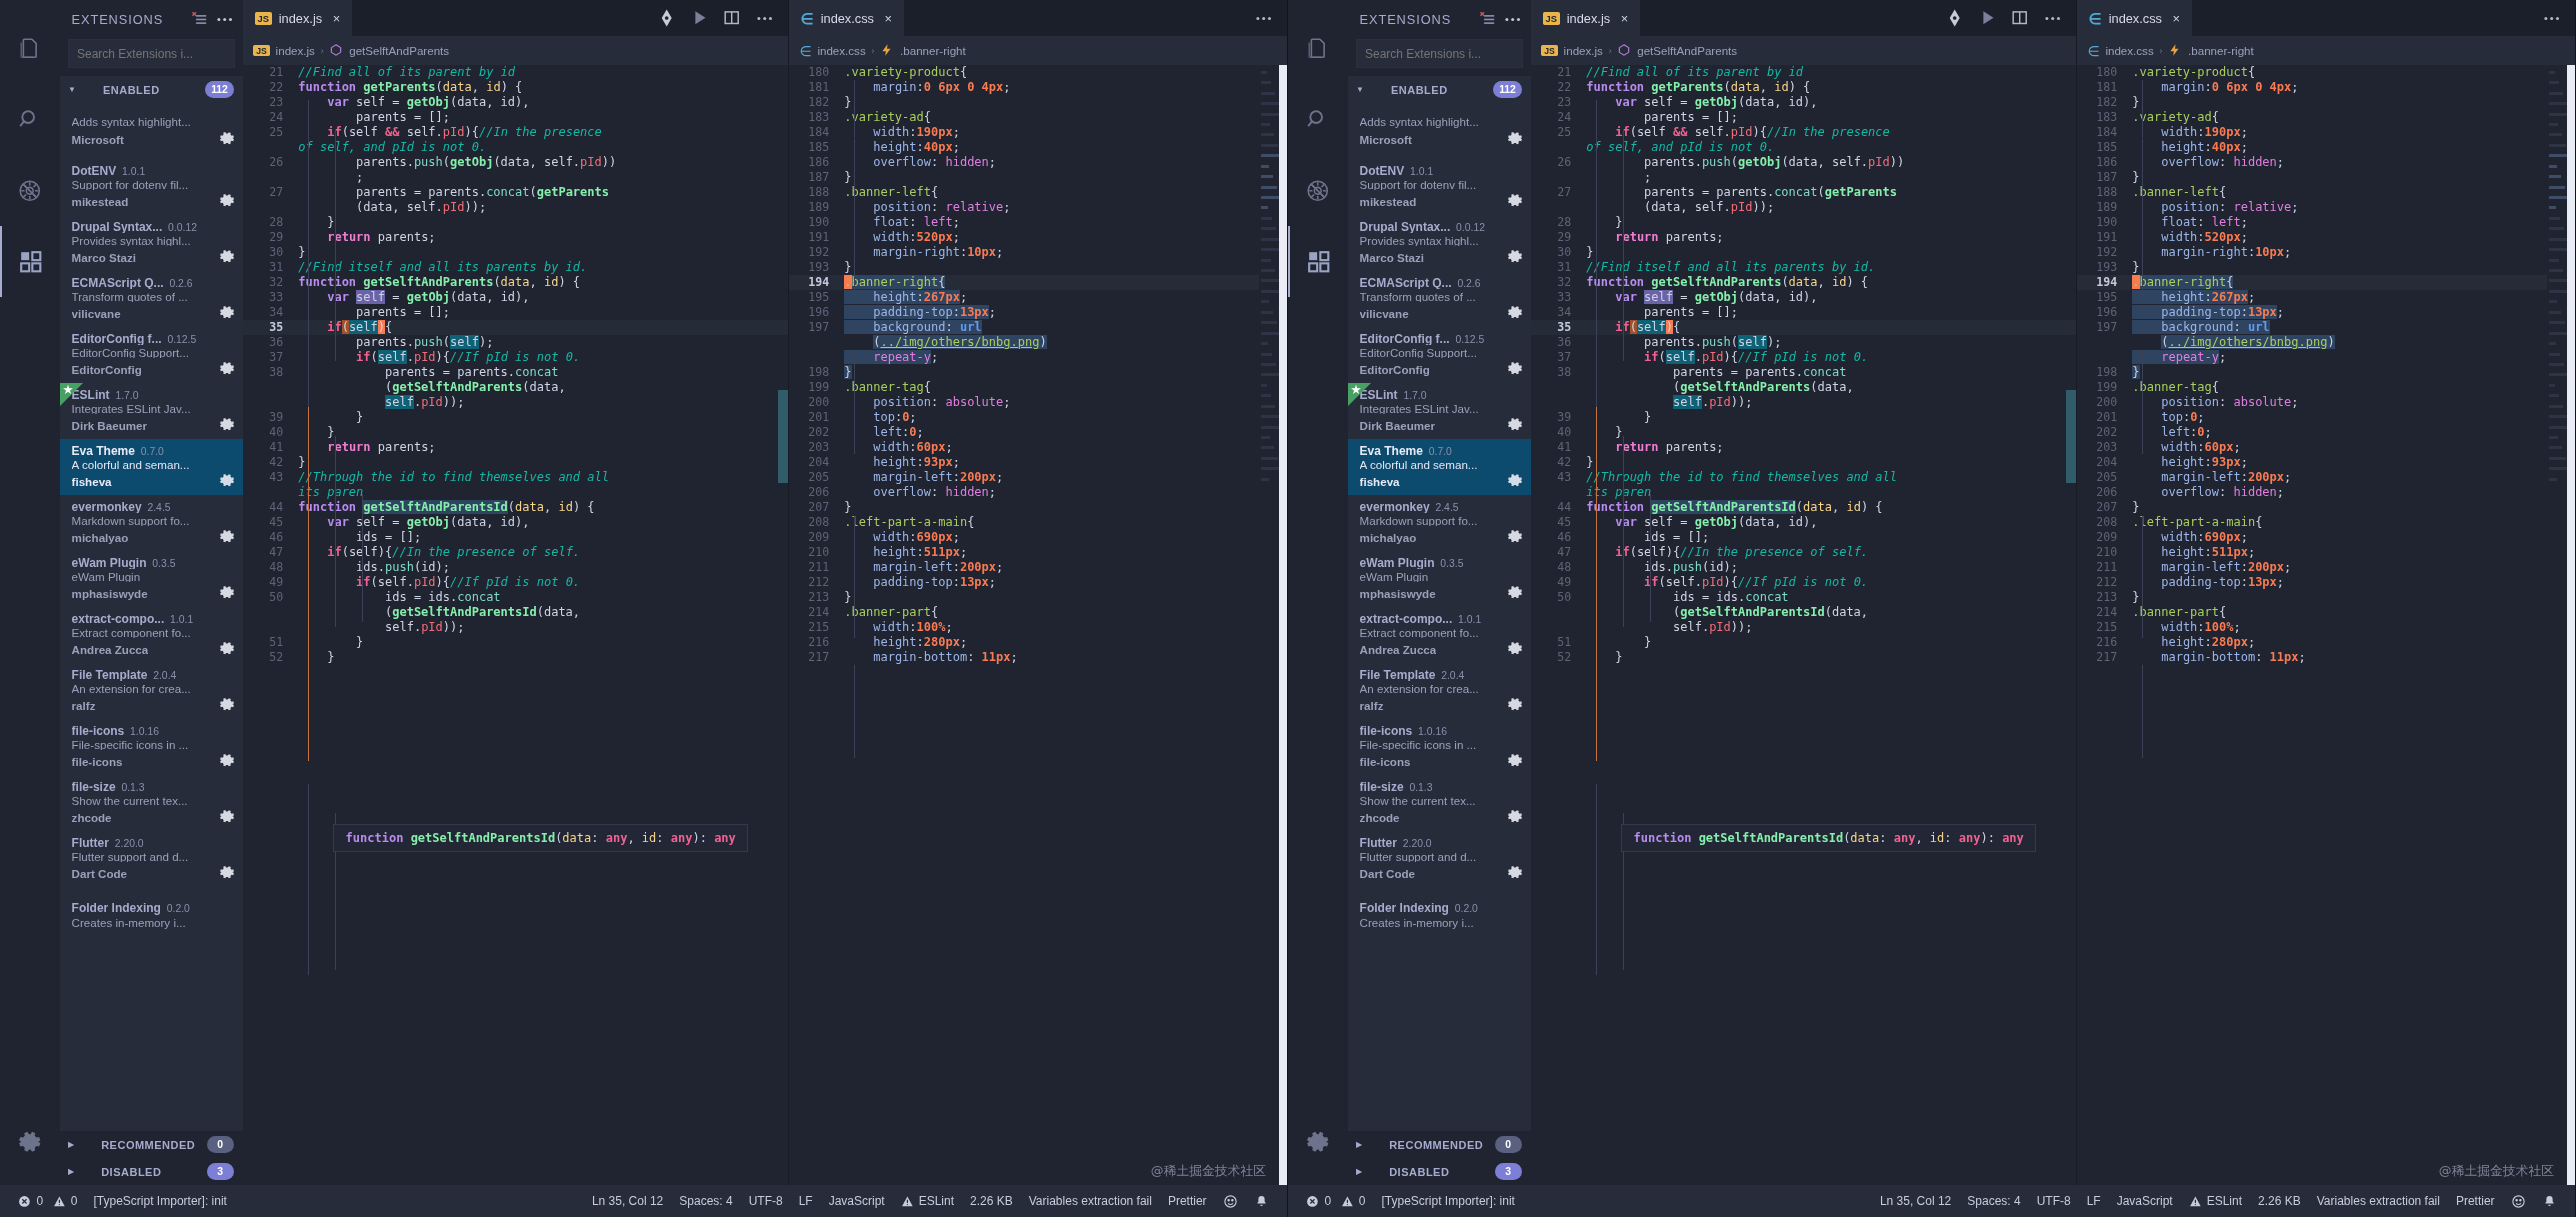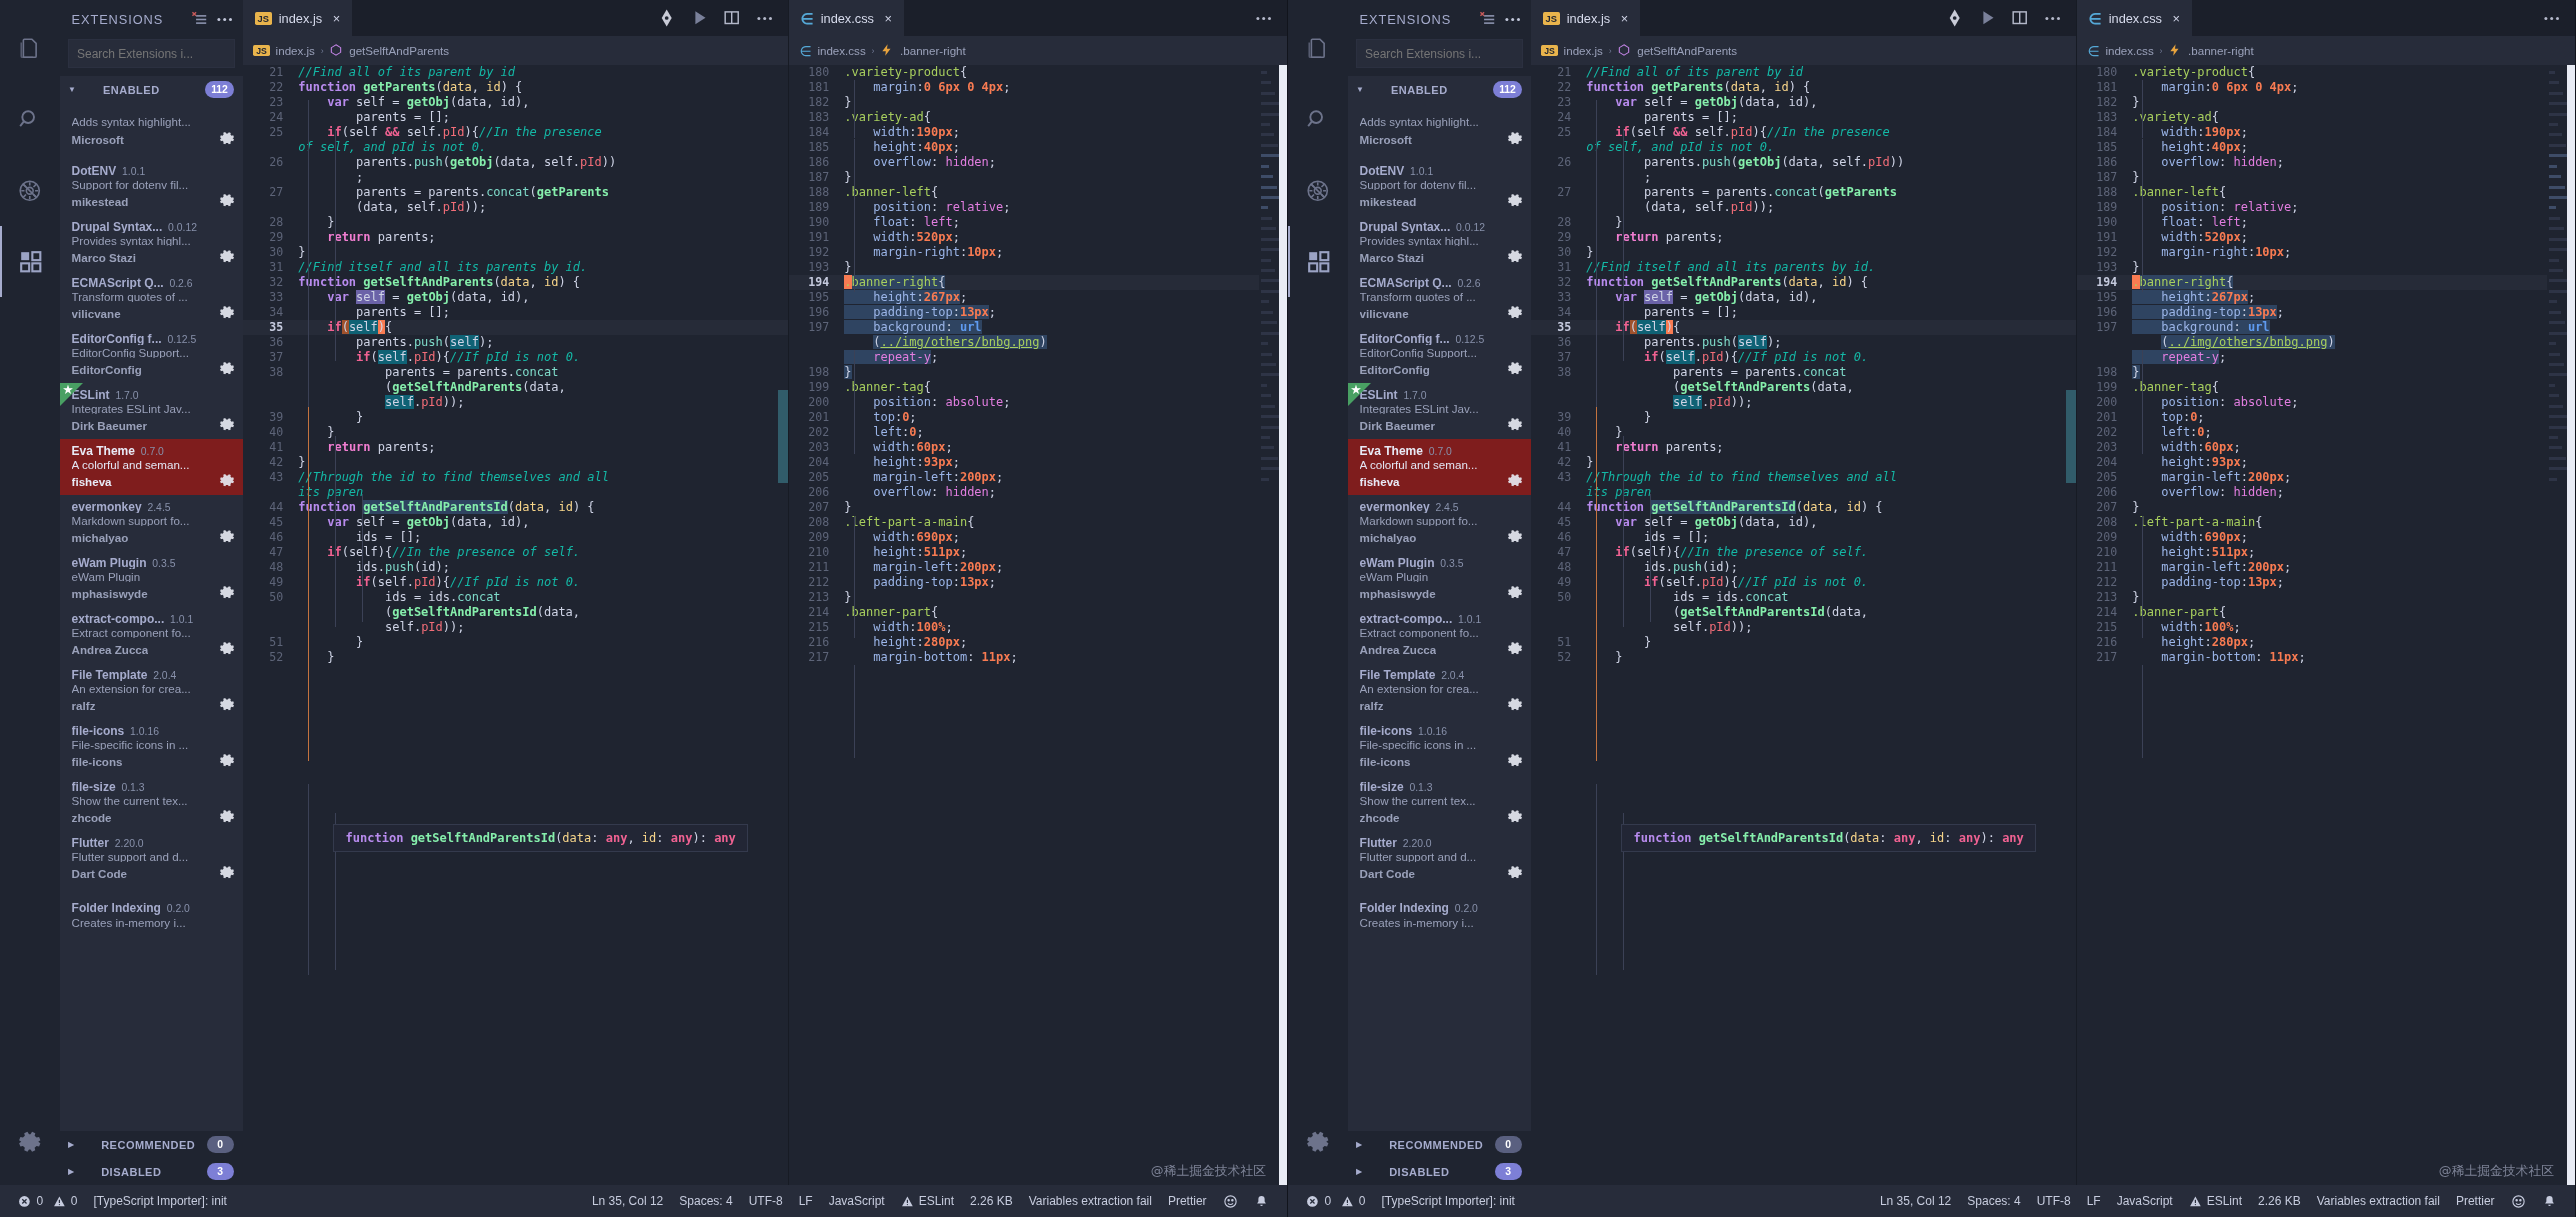--- a/index.html
+++ b/index.html
@@ -45,21 +45,21 @@
   .badge{
     min-width:27px;height:17.4px;border-radius:8.7px;background:#7d7fd6;color:#fff;
     font-size:10.4px;display:flex;align-items:center;justify-content:center;padding:0 5.8px;font-weight:bold;
   }
   .badge.gray{background:#5a6080;}
   .ext-list{flex:1;min-height:0;overflow:hidden;background:#272c3a;position:relative;}
   .ext-item{
     height:56px;padding:4.6px 8px 3.5px 11.6px;position:relative;
     display:flex;flex-direction:column;justify-content:center;
   }
-  .ext-item.selected{background:#7f1d1d;}
+  .ext-item.selected{background:#0c4a6e;}
   .ext-line1{display:flex;align-items:baseline;gap:5.8px;white-space:nowrap;overflow:hidden;}
   .ext-name{font-size:12px;font-weight:bold;color:#A6ACCD;}
   .ext-item.selected .ext-name{color:#e8eaf6;}
   .ext-ver{font-size:10.4px;color:#8891ab;}
   .ext-desc{font-size:11.6px;color:#9aa1ba;white-space:nowrap;overflow:hidden;margin-top:1.7px;}
   .ext-item.selected .ext-desc{color:#e4e7f5;}
   .ext-line3{display:flex;align-items:center;justify-content:space-between;margin-top:1.2px;}
   .ext-author{font-size:11.6px;font-weight:bold;color:#9aa1ba;white-space:nowrap;overflow:hidden;}
   .ext-item.selected .ext-author{color:#e8eaf6;}
   .gear{width:18.5px;height:18.5px;flex:0 0 18.5px;opacity:.9;}

